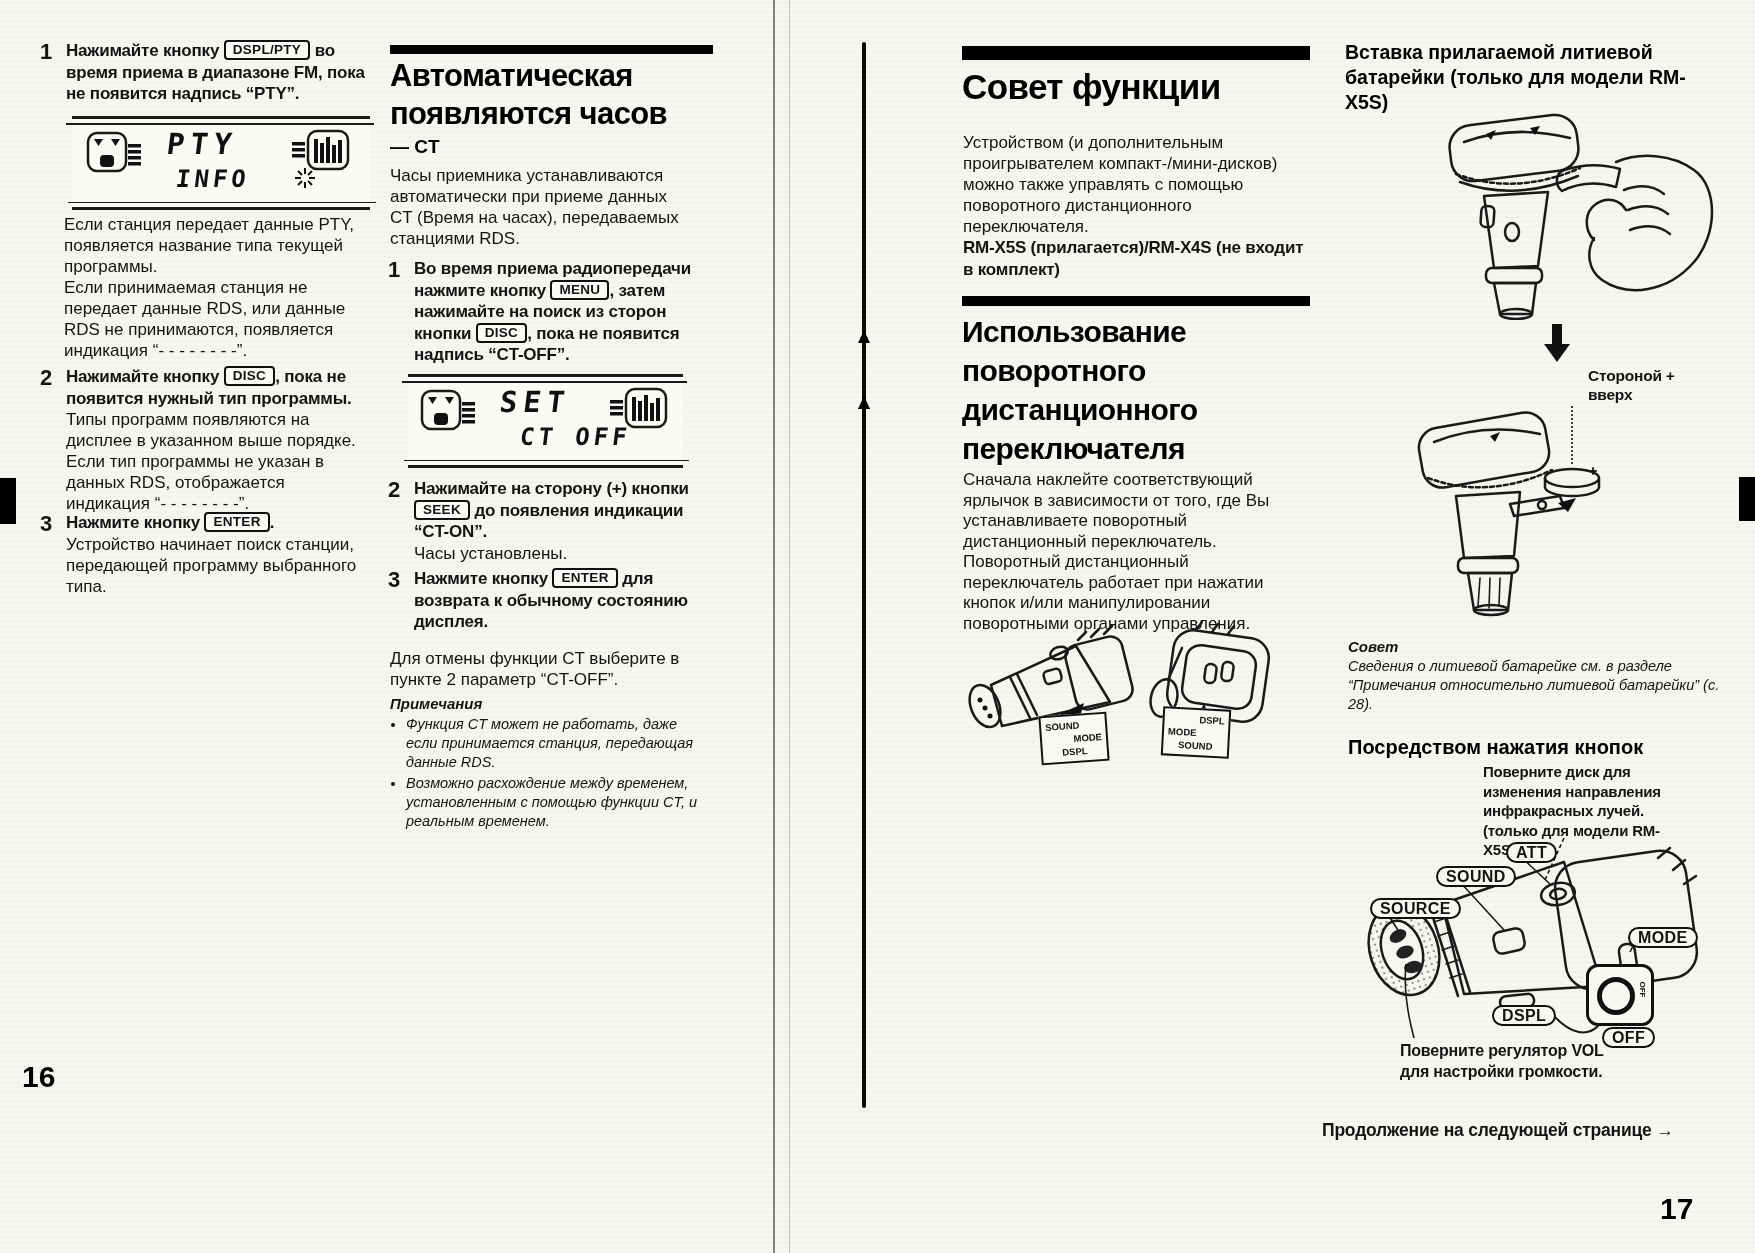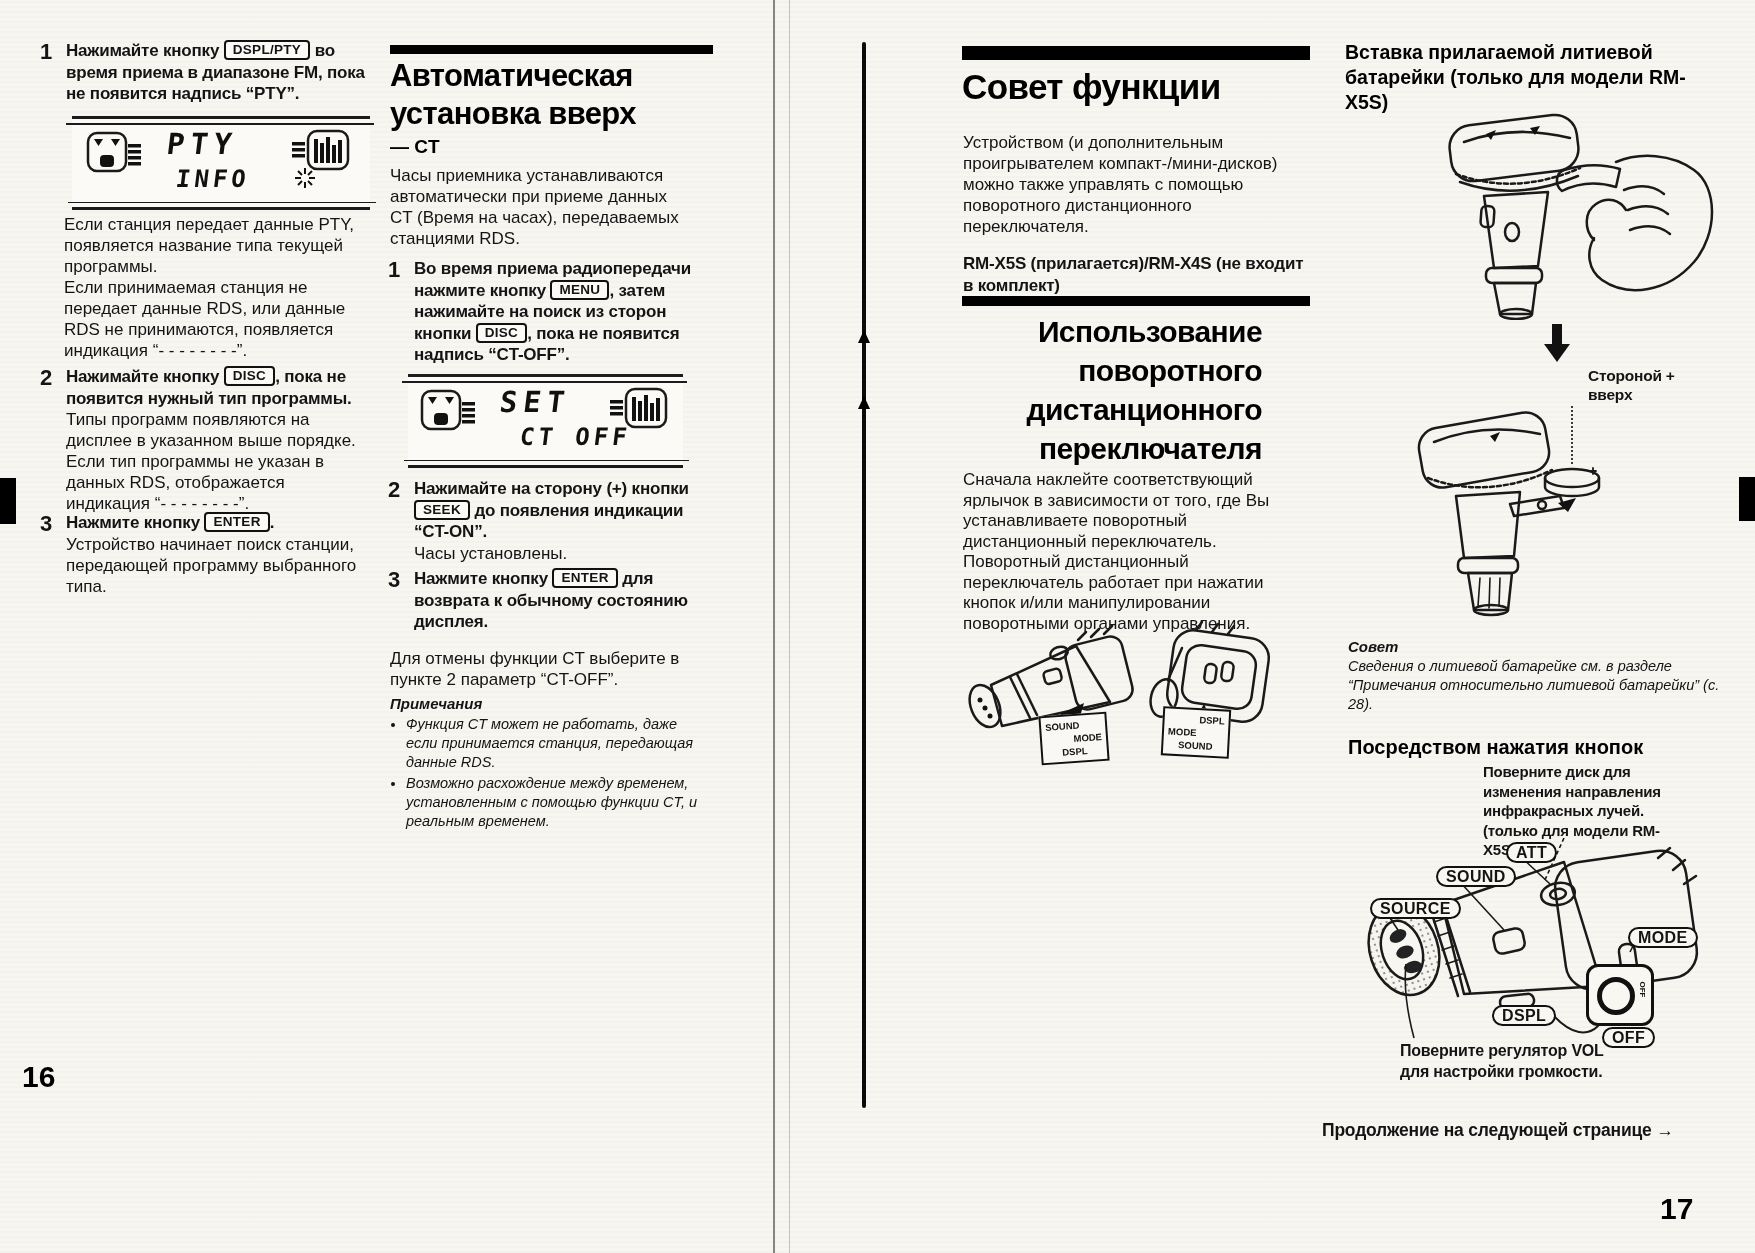--- a/index.html
+++ b/index.html
@@ -131,21 +131,21 @@
     <span class="num">3</span>
     <div class="sbody">
       <div class="instr"><span>Нажмите кнопку </span><span class="pill">ENTER</span><span>.</span></div>
       <div class="body-t">Устройство начинает поиск станции, передающей программу выбранного типа.</div>
     </div>
   </div>
 
   <div class="abs pagenum" style="left:22px;top:1060px;">16</div>
 
   <div class="h-bar" style="left:390px;top:45px;width:323px;height:9px;"></div>
-  <div class="abs big-h" style="left:390px;top:57px;width:330px;font-size:31px;line-height:38px;">Автоматическая установка вверх</div>
+  <div class="abs big-h" style="left:390px;top:57px;width:330px;font-size:31px;line-height:38px;">Автоматическая появляются часов</div>
   <div class="abs sec-h" style="left:390px;top:136px;font-size:19px;text-align:center;">— CT</div>
   <div class="abs body-t" style="left:390px;top:165px;width:302px;">Часы приемника устанавливаются автоматически при приеме данных CT (Время на часах), передаваемых станциями RDS.</div>
 
   <div class="step" style="left:388px;top:258px;width:328px;">
     <span class="num">1</span>
     <div class="sbody instr">
       <span>Во время приема радиопередачи нажмите кнопку </span><span class="pill">MENU</span><span>, затем нажимайте на поиск из сторон кнопки </span><span class="pill">DISC</span><span>, пока не появится надпись “CT-OFF”.</span>
     </div>
   </div>
 
@@ -197,25 +197,25 @@
     <ul style="margin:3px 0 0 16px;padding:0;">
       <li class="it" style="font-size:14.5px;line-height:19px;">Функция CT может не работать, даже если принимается станция, передающая данные RDS.</li>
       <li class="it" style="font-size:14.5px;line-height:19px;margin-top:2px;">Возможно расхождение между временем, установленным с помощью функции CT, и реальным временем.</li>
     </ul>
   </div>
 
   <div class="h-bar" style="left:962px;top:46px;width:348px;height:14px;"></div>
   <div class="abs big-h" style="left:962px;top:66px;width:340px;font-size:35px;line-height:42px;">Совет функции</div>
   <div class="abs" style="left:963px;top:132px;width:348px;">
     <div class="body-t">Устройством (и дополнительным проигрывателем компакт-/мини-дисков) можно также управлять с помощью поворотного дистанционного переключателя.</div>
-    <div class="instr" style="margin-top:16px;">RM-X5S (прилагается)/RM-X4S (не входит в комплект)</div>
+    <div class="instr" style="margin-top:0;">RM-X5S (прилагается)/RM-X4S (не входит в комплект)</div>
   </div>
 
   <div class="h-bar" style="left:962px;top:296px;width:348px;height:10px;"></div>
-  <div class="abs big-h" style="left:962px;top:312px;width:300px;font-size:30px;line-height:39px;text-align:right;">Использование поворотного дистанционного переключателя</div>
+  <div class="abs big-h" style="left:962px;top:312px;width:300px;font-size:30px;line-height:39px;">Использование поворотного дистанционного переключателя</div>
   <div class="abs body-t" style="left:963px;top:470px;width:348px;line-height:20.5px;">Сначала наклейте соответствующий ярлычок в зависимости от того, где Вы устанавливаете поворотный дистанционный переключатель. Поворотный дистанционный переключатель работает при нажатии кнопок и/или манипулировании поворотными органами управления.</div>
 
   <svg class="abs" style="left:958px;top:606px;" width="332" height="164" viewBox="0 0 332 164">
     <g class="ink">
       <ellipse cx="27" cy="100" rx="14" ry="22" transform="rotate(-22 27 100)"></ellipse>
       <path d="M33 79 L118 40 L152 96 L44 120 Z"></path>
       <path d="M52 71 L72 112"></path>
       <path d="M59 68 L79 109"></path>
       <rect x="112" y="34" width="58" height="66" rx="12" transform="rotate(-14 141 67)"></rect>
       <path d="M120 34 L128 26 M133 31 L141 23 M146 28 L154 20"></path>

